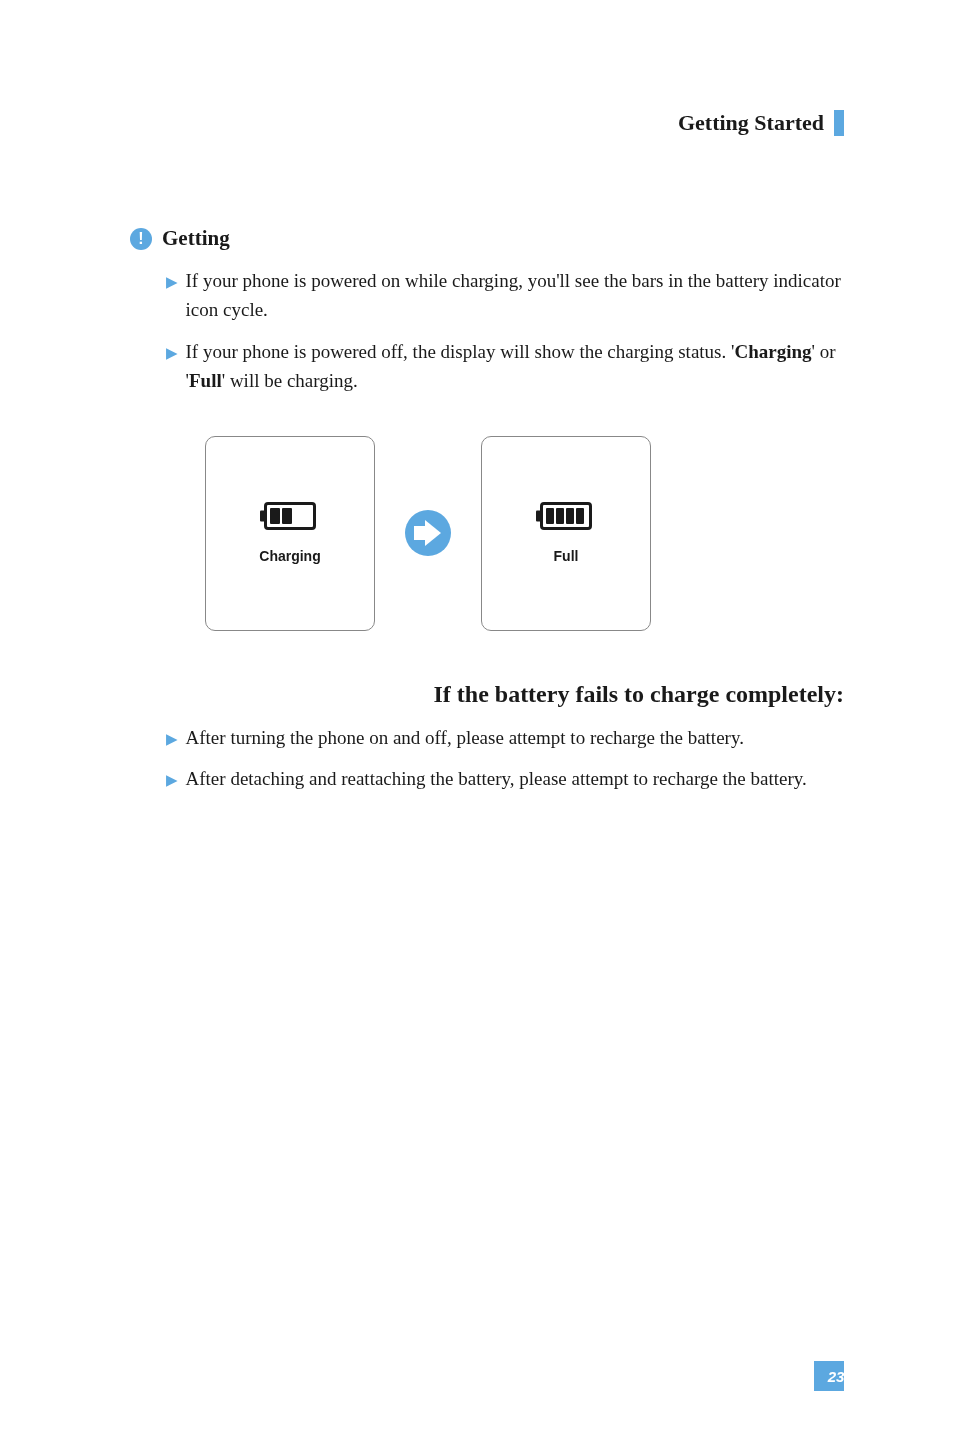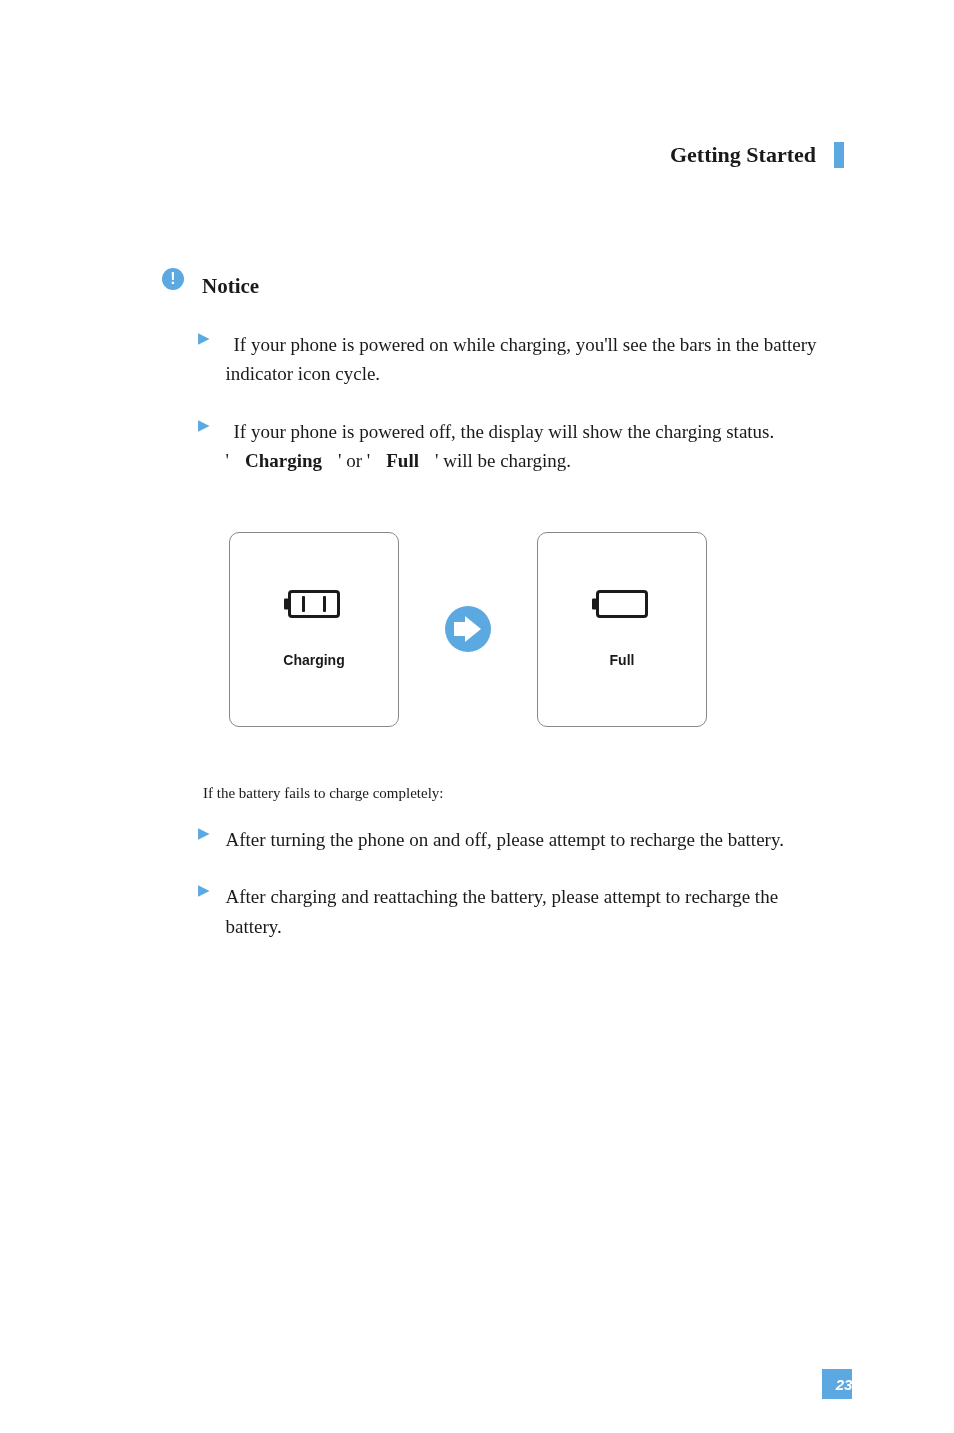--- a/index.html
+++ b/index.html
@@ -1,16 +1,16 @@
 <!DOCTYPE html>
 <html><head>
   <meta charset="utf-8">
   <style>
     * {
-      margin: 8px;
+      margin: 0;
       padding: 0;
       box-sizing: border-box;
     }
     body {
       font-family: Georgia, 'Times New Roman', serif;
       width: 954px;
       height: 1433px;
       background: #ffffff;
       position: relative;
       padding: 110px 110px 60px 130px;
@@ -166,24 +166,25 @@
       position: absolute;
       left: -3px;
       top: -13px;
       width: 0;
       height: 0;
       border-top: 13px solid transparent;
       border-bottom: 13px solid transparent;
       border-left: 16px solid white;
     }
     .sub-heading {
-      font-weight: normal;
-      font-size: 15px;
+      font-weight: bold;
+      font-size: 24px;
       margin-left: 57px;
       margin-bottom: 15px;
+      text-align: right;
     }
     .bold-inline {
       font-weight: bold;
     }
     .page-number {
       position: absolute;
       bottom: 42px;
       right: 110px;
       width: 30px;
       height: 30px;
@@ -202,21 +203,21 @@
 </head>
 <body>
 
 <div class="header">
   <span class="header-title">Getting Started</span>
   <div class="header-bar"></div>
 </div>
 
 <div class="notice-section">
   <div class="notice-icon">!</div>
-  <span class="notice-label">Notice</span>
+  <span class="notice-label">Getting</span>
 </div>
 
 <div class="bullet-list">
   <div class="bullet-item">
     <span class="bullet-triangle">▶</span>
     <span class="bullet-text">
       <span>If your phone is powered on while charging, you'll see the bars in the battery indicator icon cycle.</span>
     </span>
   </div>
   <div class="bullet-item">
@@ -251,17 +252,17 @@
 
 <div class="sub-heading">If the battery fails to charge completely:</div>
 
 <div class="bullet-list">
   <div class="bullet-item">
     <span class="bullet-triangle">▶</span>
     <span class="bullet-text">After turning the phone on and off, please attempt to recharge the battery.</span>
   </div>
   <div class="bullet-item">
     <span class="bullet-triangle">▶</span>
-    <span class="bullet-text">After charging and reattaching the battery, please attempt to recharge the battery.</span>
+    <span class="bullet-text">After detaching and reattaching the battery, please attempt to recharge the battery.</span>
   </div>
 </div>
 
 <div class="page-number">23</div>
 
 </body></html>

